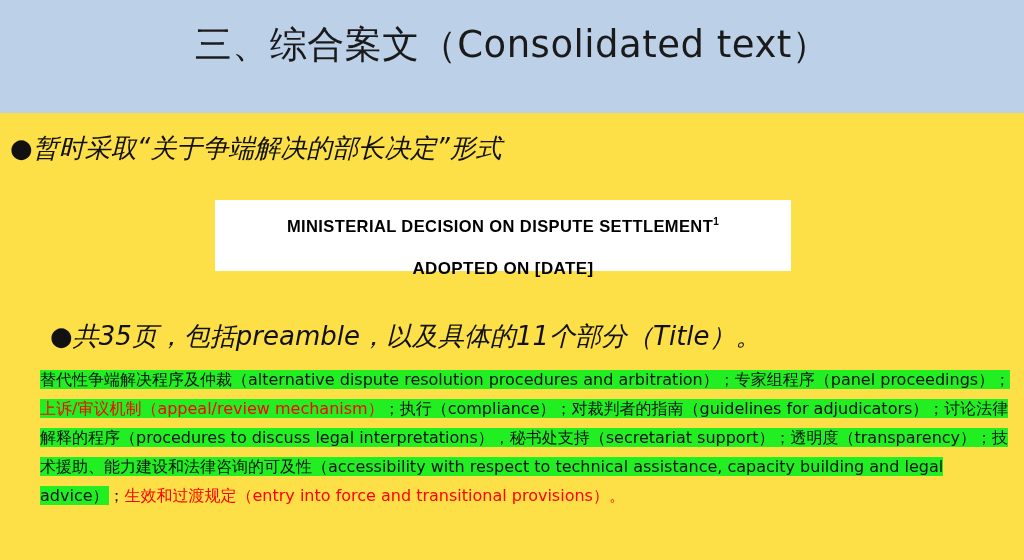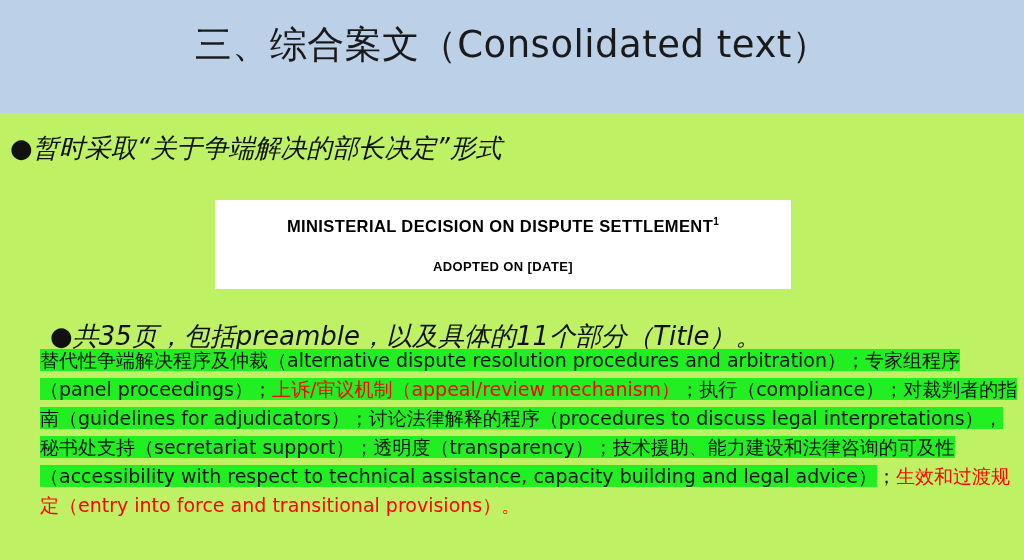--- a/index.html
+++ b/index.html
@@ -10,21 +10,21 @@
     width: 1024px;
     height: 560px;
     background: #dfe3e8;
     font-family: "Liberation Sans", sans-serif;
     overflow: hidden;
   }
   .slide {
     position: relative;
     width: 1024px;
     height: 560px;
-    background: #bef264;
+    background: #fde047;
   }
   .title-band {
     position: absolute;
     left: 0;
     top: 0;
     width: 1024px;
     height: 113px;
     background: #bcd0e8;
   }
   .slide-title {
@@ -53,21 +53,21 @@
   #bullet2 {
     left: 10px;
     top: 319px;
     margin-left: 40px;
   }
   .doc-box {
     position: absolute;
     left: 215px;
     top: 200px;
     width: 576px;
-    height: 89px;
+    height: 71px;
     background: #ffffff;
     box-sizing: border-box;
   }
   .doc-line1 {
     position: absolute;
     left: 0;
     top: 16px;
     width: 576px;
     text-align: center;
     font-size: 16.5px;
@@ -79,32 +79,32 @@
   .doc-line1 sup {
     font-size: 10px;
     vertical-align: super;
   }
   .doc-line2 {
     position: absolute;
     left: 0;
     top: 59px;
     width: 576px;
     text-align: center;
-    font-size: 13px;
+    font-size: 17px;
     font-weight: bold;
     color: #000;
     font-family: "Liberation Sans", sans-serif;
     letter-spacing: 0.4px;
   }
   .para {
     position: absolute;
     left: 40px;
-    top: 346px;
+    top: 365px;
     width: 978px;
-    font-size: 19px;
+    font-size: 16px;
     line-height: 29px;
     color: #111;
     font-family: "DejaVu Sans", sans-serif;
   }
   .hl {
     background: #22ef22;
   }
   .red {
     color: #ff0000;
   }

